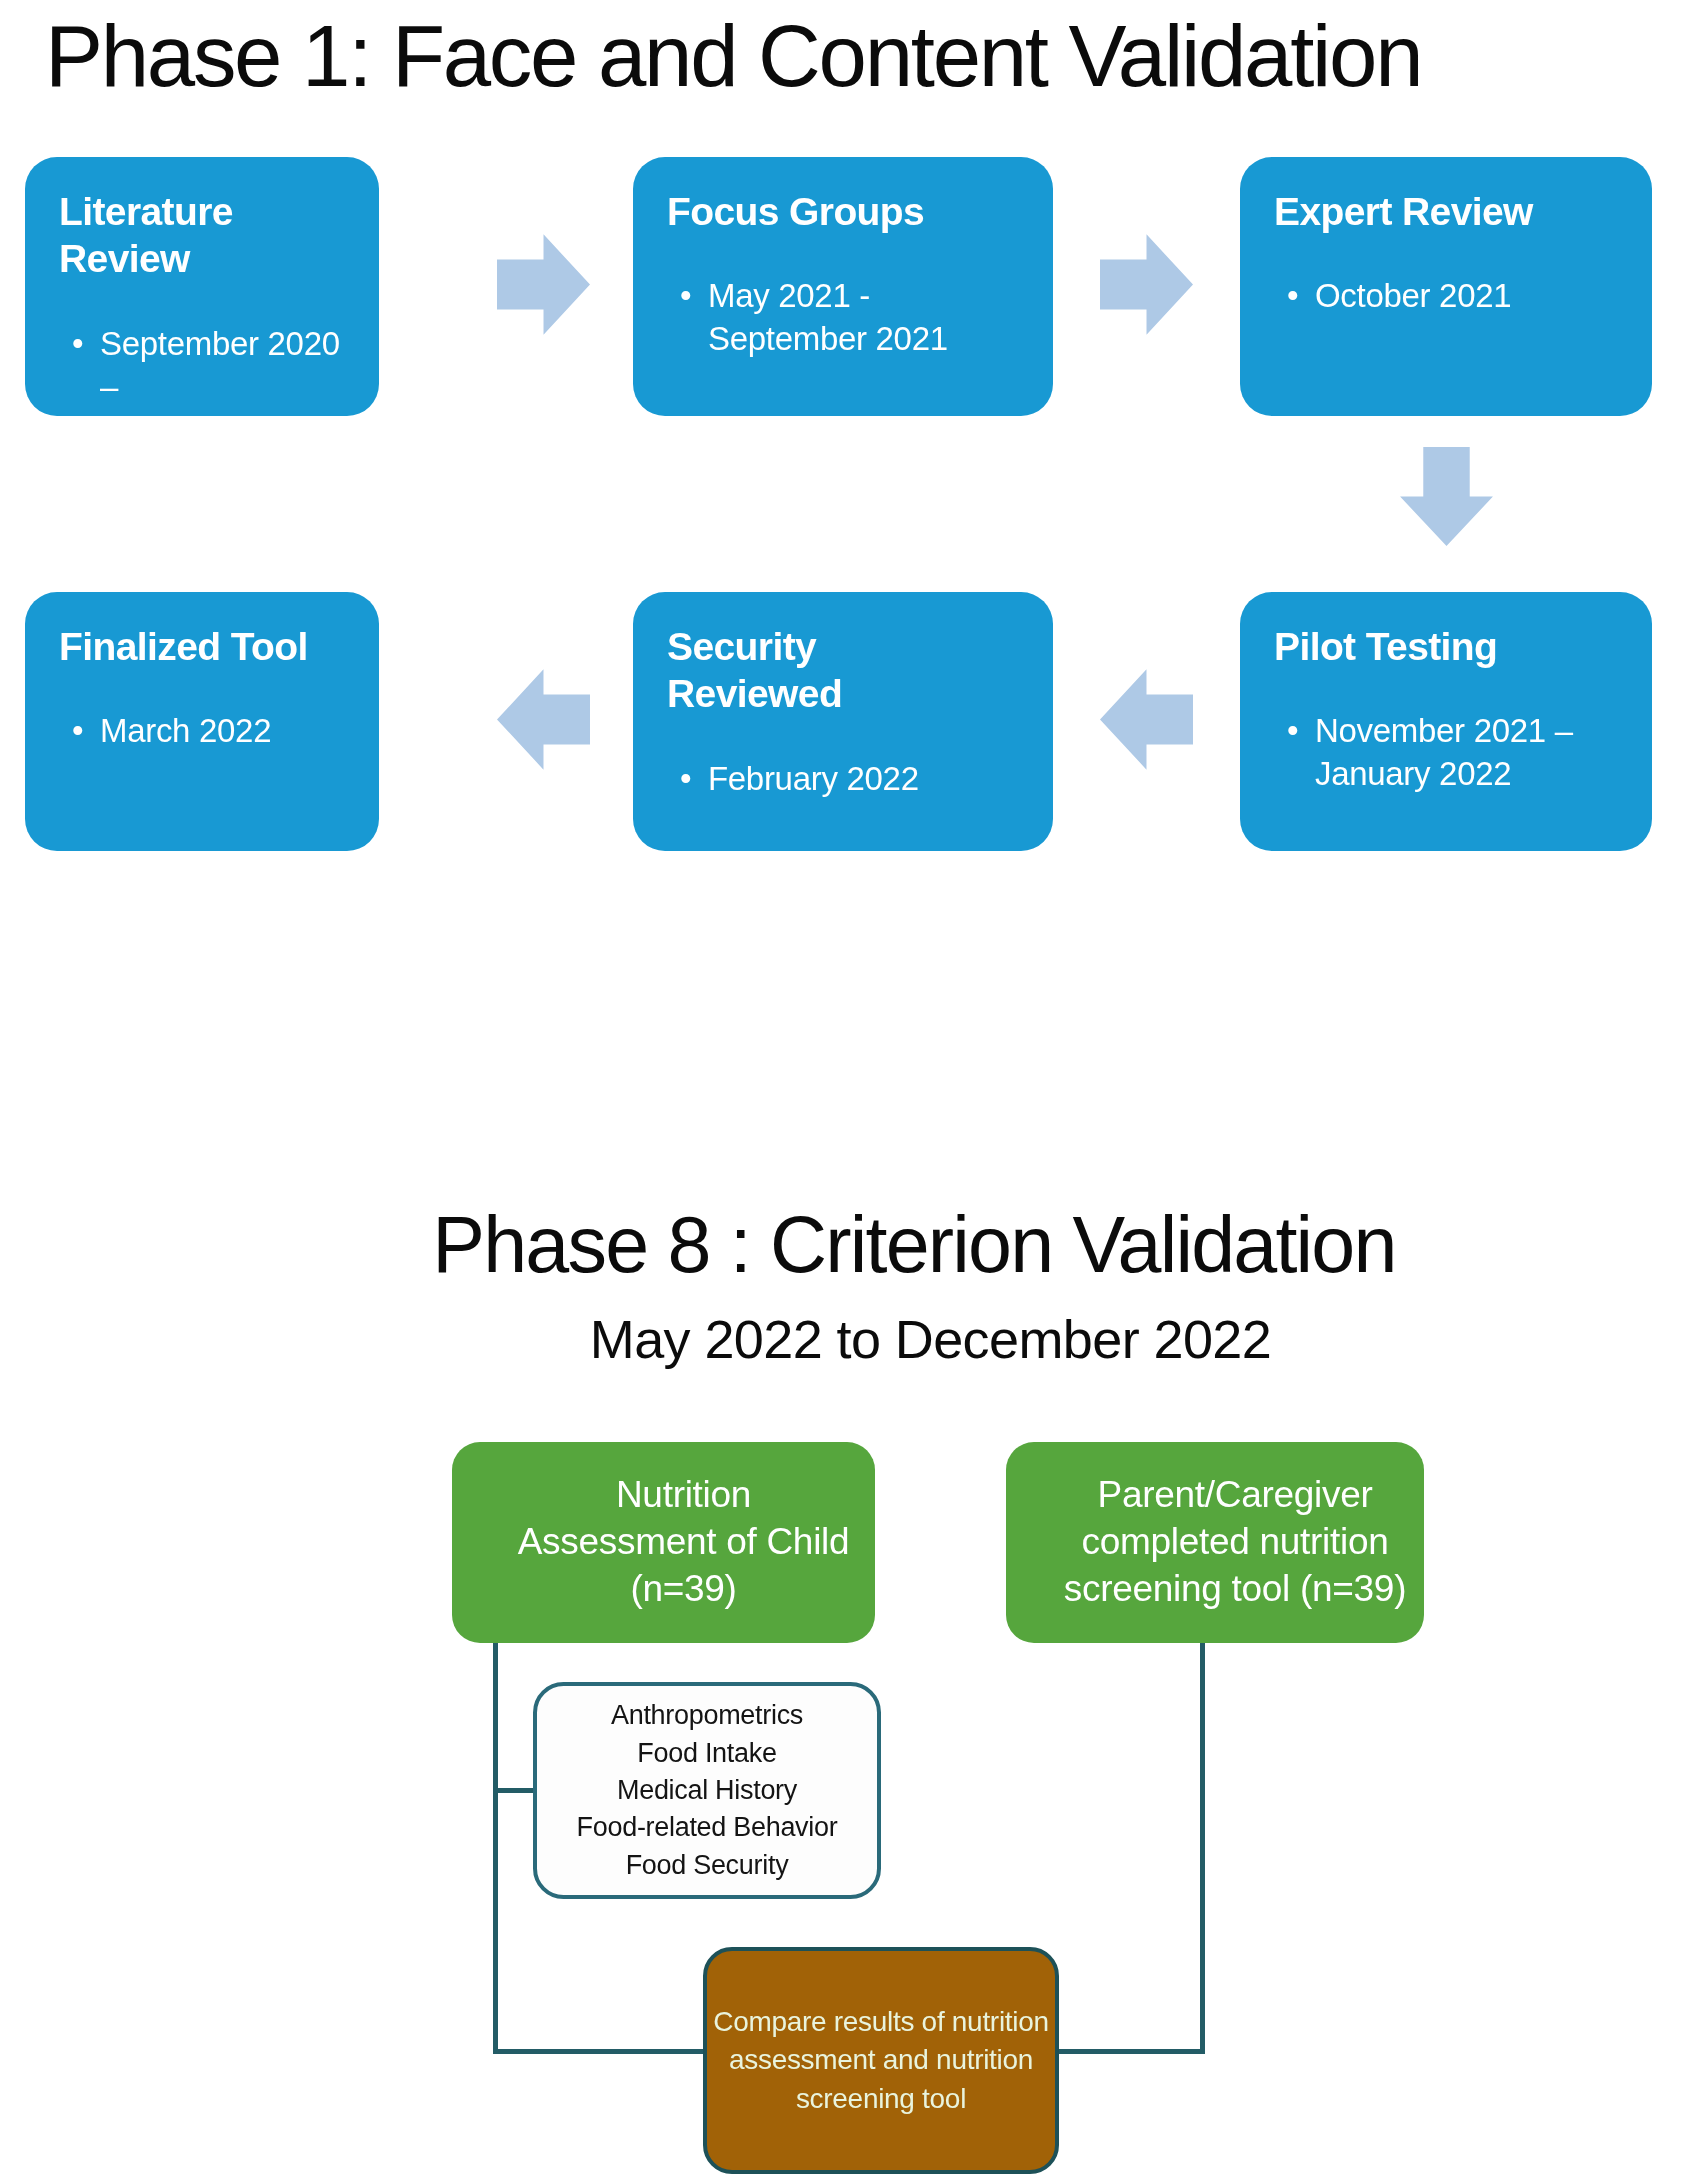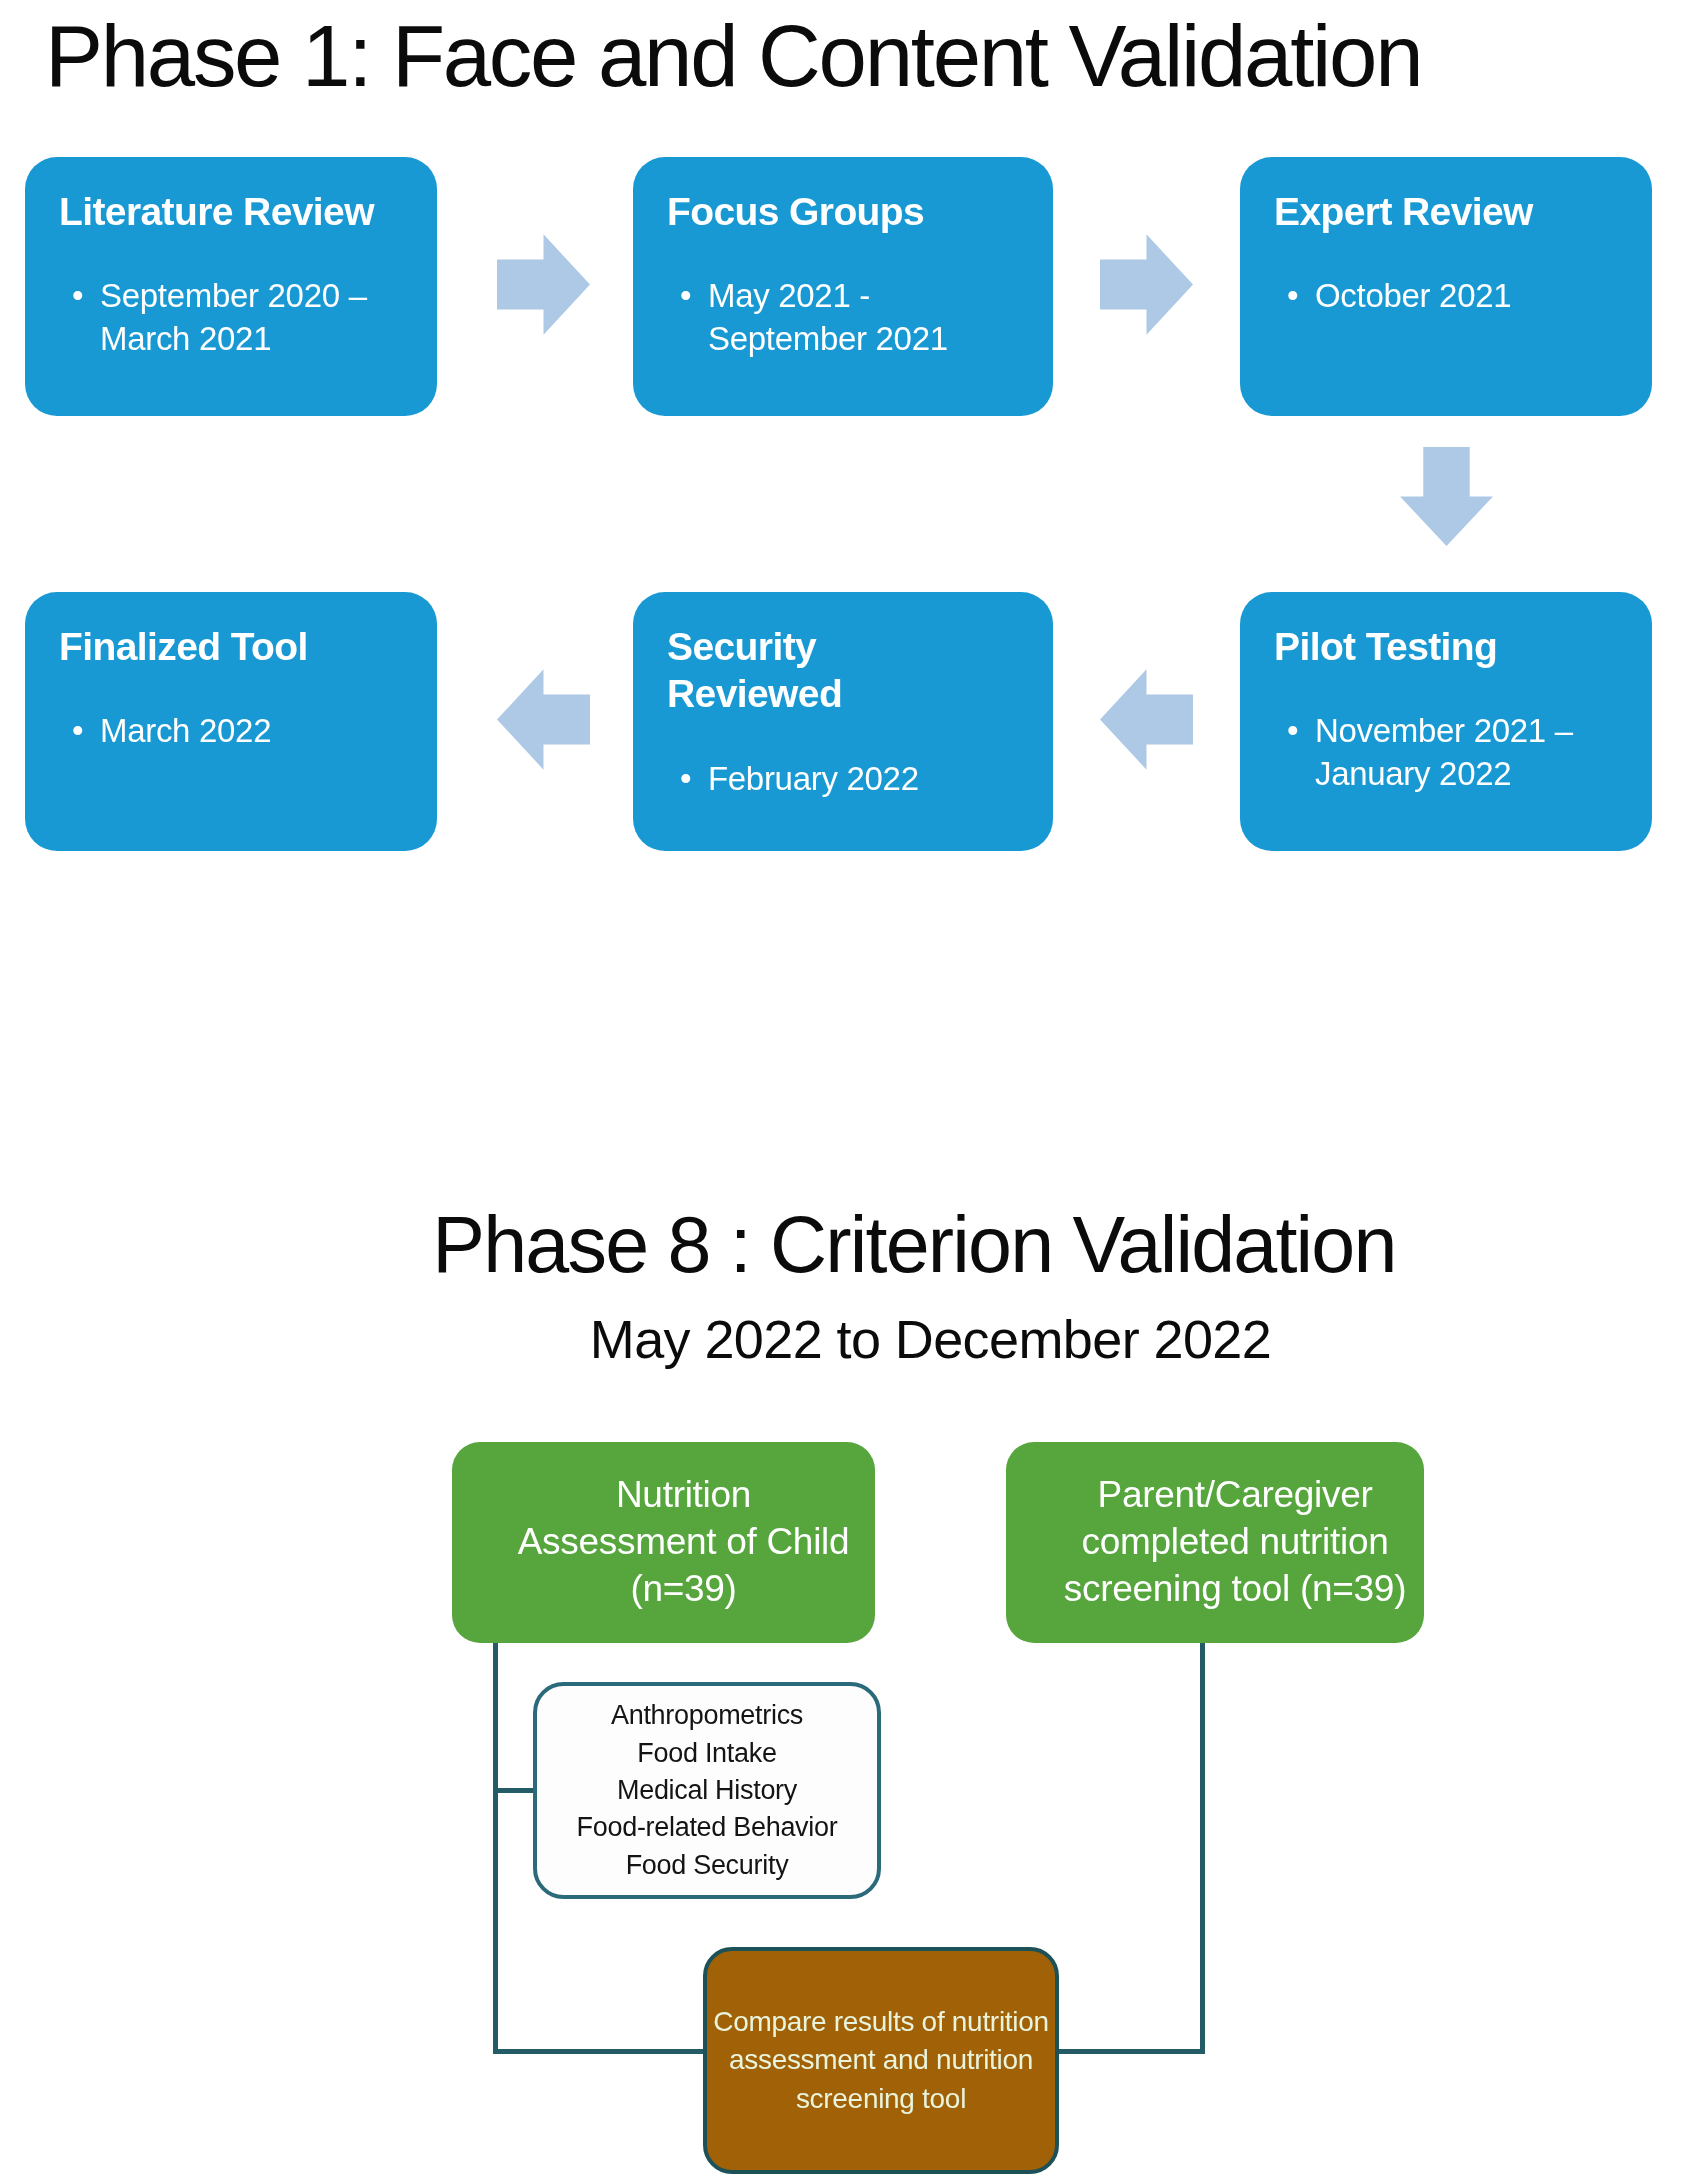--- a/index.html
+++ b/index.html
@@ -50,21 +50,21 @@
   }
   .bbox .bdot {
     font-size:33px; line-height:1.3; margin-right:16.4px;
   }
   .bbox .btext {
     font-size:33px; line-height:1.3; white-space:pre-line;
     letter-spacing:-0.3px;
   }
   .r1 { top:157px; }
   .r2 { top:592px; }
-  .c1 { left:25px;   width:412px; }
+  .c1 { left:25px;   width:354px; }
   .c2 { left:633px; width:420px; }
   .c3 { left:1240px; width:412px; }
 
   
   .arrow { background:#aec9e6; }
   .arrow-right {
     width:93px; height:109px;
     clip-path:polygon(0 27%, 50% 27%, 50% 4%, 100% 50%, 50% 96%, 50% 73%, 0 73%);
   }
   .arrow-left {

